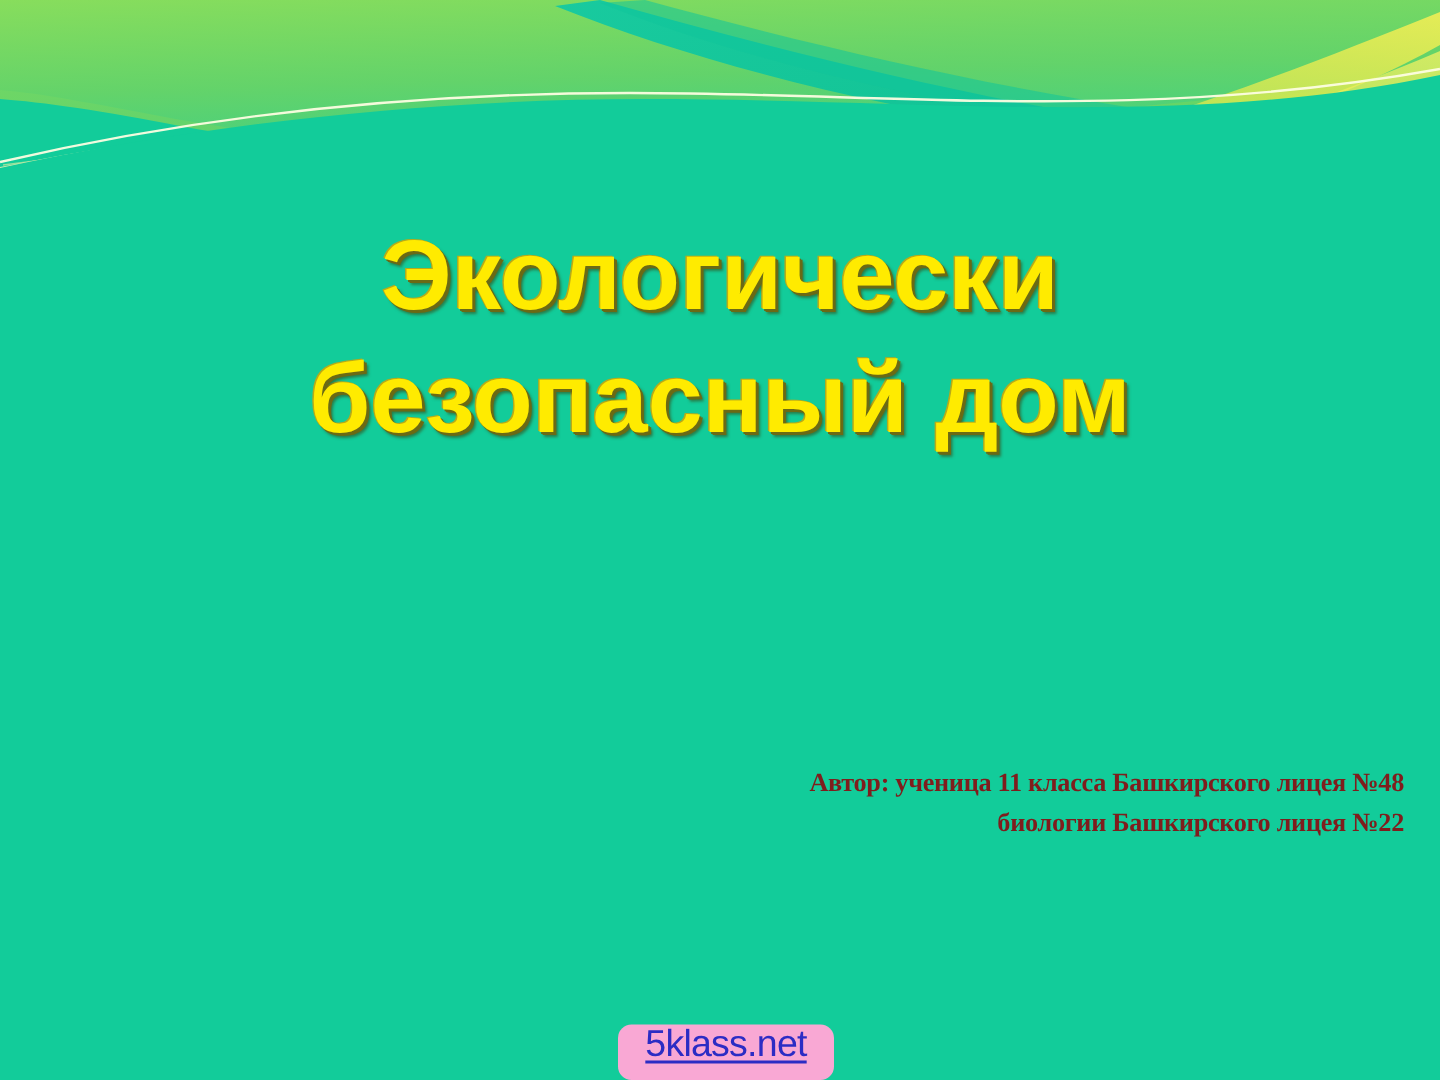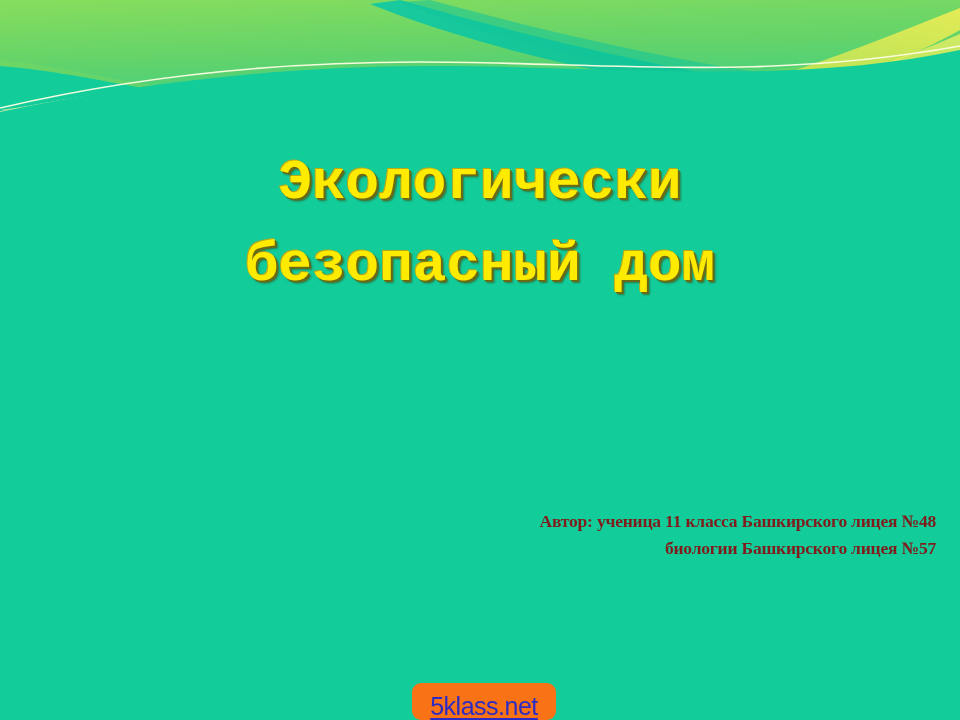--- a/index.html
+++ b/index.html
@@ -31,23 +31,23 @@
 
   
   #title-block {
     position: absolute;
     top: 142px;
     left: 0;
     width: 960px;
     text-align: center;
   }
   .title-line {
-    font-family: Liberation Mono, monospace;
+    font-family: Liberation Sans, sans-serif;
     font-weight: bold;
-    font-size: 56px;
+    font-size: 66px;
     line-height: 82px;
     color: #ffeb00;
     letter-spacing: 0px;
     white-space: nowrap;
     text-shadow:
        1px  1px 0 #6b6a15,
        2px  2px 0 #6b6a15,
        3px  3px 2px rgba(60,60,10,0.55),
       -1px -1px 0 #b9ab18;
   }
@@ -68,25 +68,25 @@
   }
   .author-line { white-space: nowrap; }
 
   
   #watermark {
     position: absolute;
     left: 412px;
     top: 683px;
     width: 144px;
     height: 37px;
-    background: #f97316;
+    background: #f9a8d4;
     border-radius: 9px;
     box-sizing: border-box;
     display: flex;
-    align-items: flex-end;
+    align-items: flex-start;
     justify-content: center;
   }
   #watermark-label {
     font-family: "Liberation Sans", sans-serif;
     font-size: 25px;
     line-height: 27px;
     color: #2c2cc4;
     text-decoration: underline;
     text-underline-offset: 3px;
     letter-spacing: -0.5px;
@@ -147,20 +147,20 @@
     <path d="M0,112 C130,84 280,66 430,66 C620,66 790,86 960,50 V180 H0 Z" fill="#12cc9a"></path>
   </svg>
 
   <div id="title-block">
     <div class="title-line">Экологически</div>
     <div class="title-line">безопасный дом</div>
   </div>
 
   <div id="author-block">
     <div class="author-line">Автор: ученица 11 класса Башкирского лицея №48</div>
-    <div class="author-line">биологии Башкирского лицея №57</div>
+    <div class="author-line">биологии Башкирского лицея №22</div>
   </div>
 
   <div id="watermark">
     <span id="watermark-label">5klass.net</span>
   </div>
 
 </div>
 
 </body></html>

